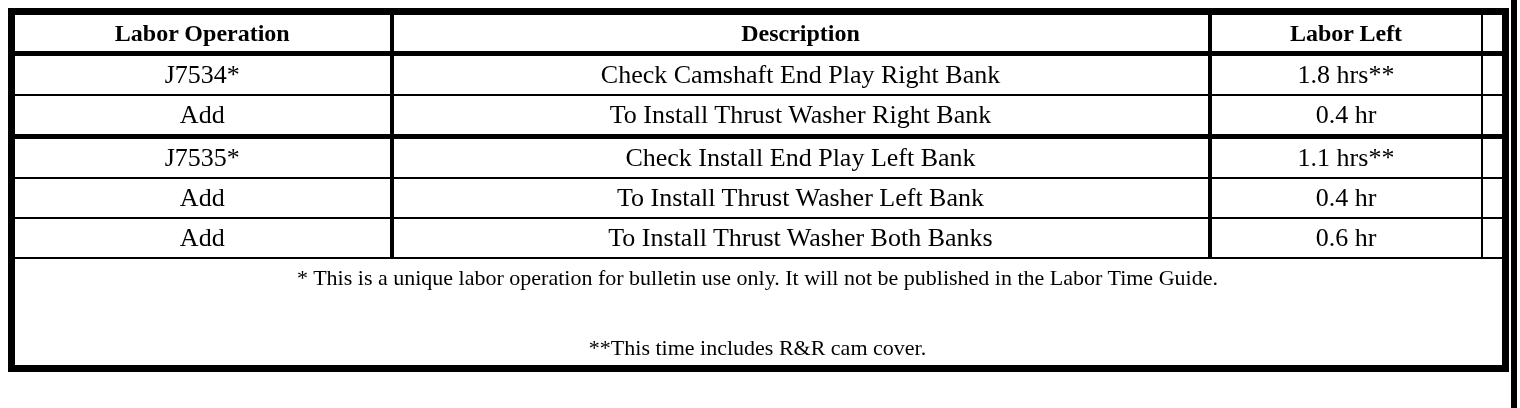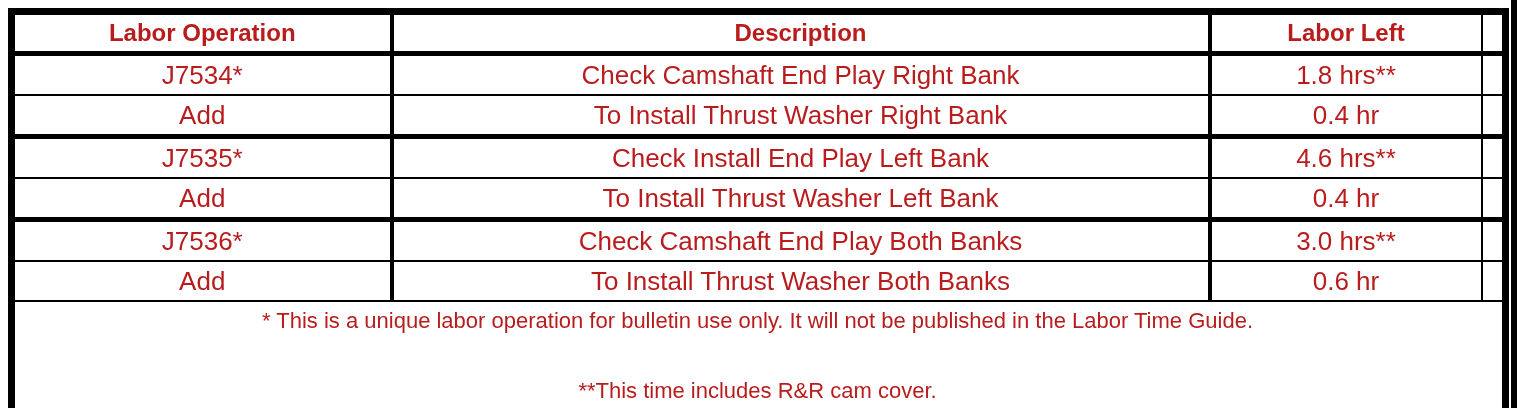--- a/index.html
+++ b/index.html
@@ -5,22 +5,22 @@
   html, body {
     margin: 0;
     padding: 0;
     background: #ffffff;
   }
   .canvas {
     position: relative;
     width: 1520px;
     height: 408px;
     background: #ffffff;
-    font-family: Liberation Sans, sans-serif;
-    color: #b91c1c;
+    font-family: Liberation Serif, serif;
+    color: #000000;
     overflow: hidden;
   }
   
   .page-border-fragment {
     position: absolute;
     left: 1511px;
     top: 0;
     width: 6px;
     height: 408px;
     background: #000000;
@@ -112,33 +112,27 @@
       </tr>
       <tr>
         <td>Add</td>
         <td>To Install Thrust Washer Right Bank</td>
         <td>0.4 hr</td>
         <td></td>
       </tr>
       <tr class="group-start">
         <td>J7535*</td>
         <td>Check Install End Play Left Bank</td>
-        <td>4.6 hrs**</td>
+        <td>1.1 hrs**</td>
         <td></td>
       </tr>
       <tr>
         <td>Add</td>
         <td>To Install Thrust Washer Left Bank</td>
         <td>0.4 hr</td>
-        <td></td>
-      </tr>
-      <tr class="group-start">
-        <td>J7536*</td>
-        <td>Check Camshaft End Play Both Banks</td>
-        <td>3.0 hrs**</td>
         <td></td>
       </tr>
       <tr>
         <td>Add</td>
         <td>To Install Thrust Washer Both Banks</td>
         <td>0.6 hr</td>
         <td></td>
       </tr>
     </tbody>
     <tfoot>

